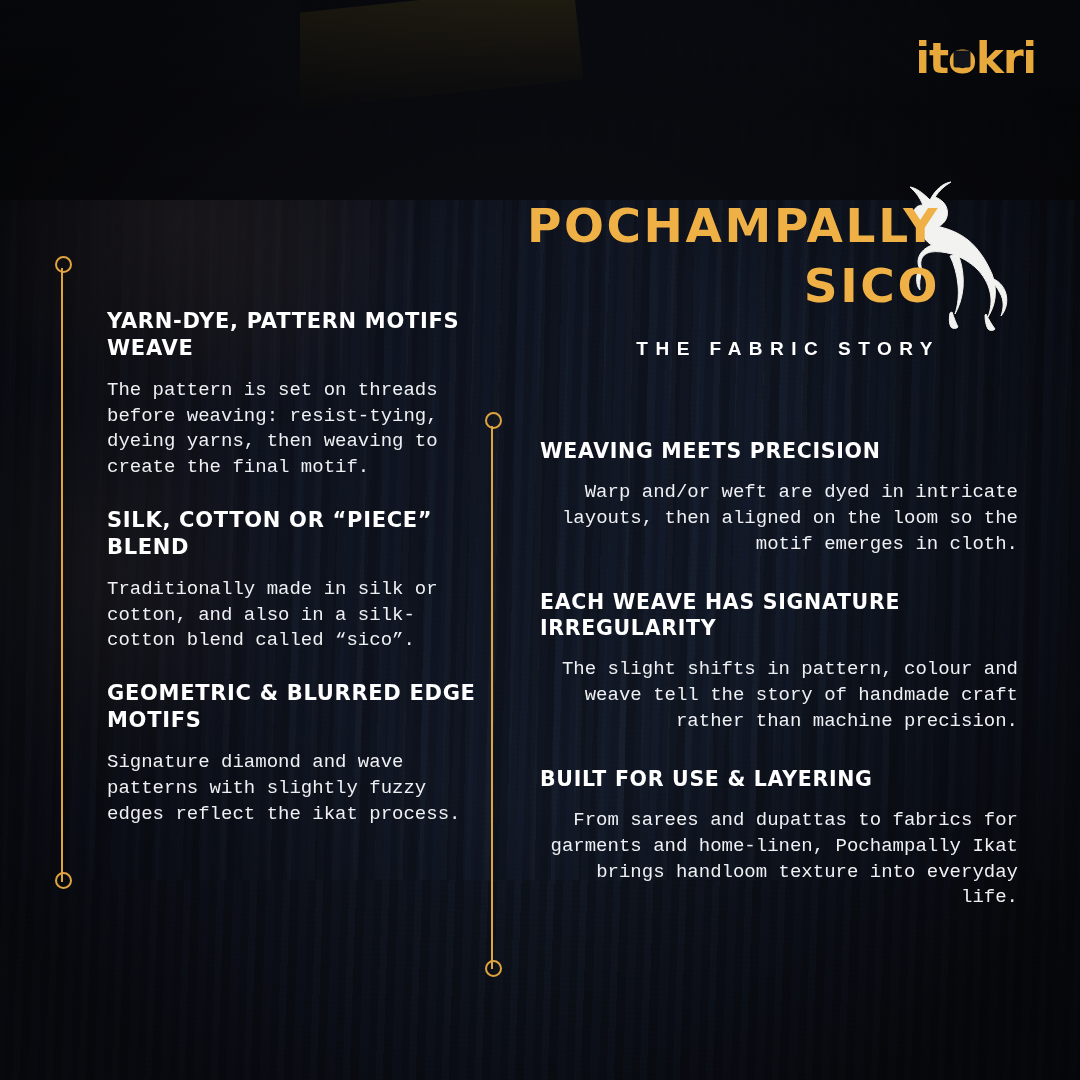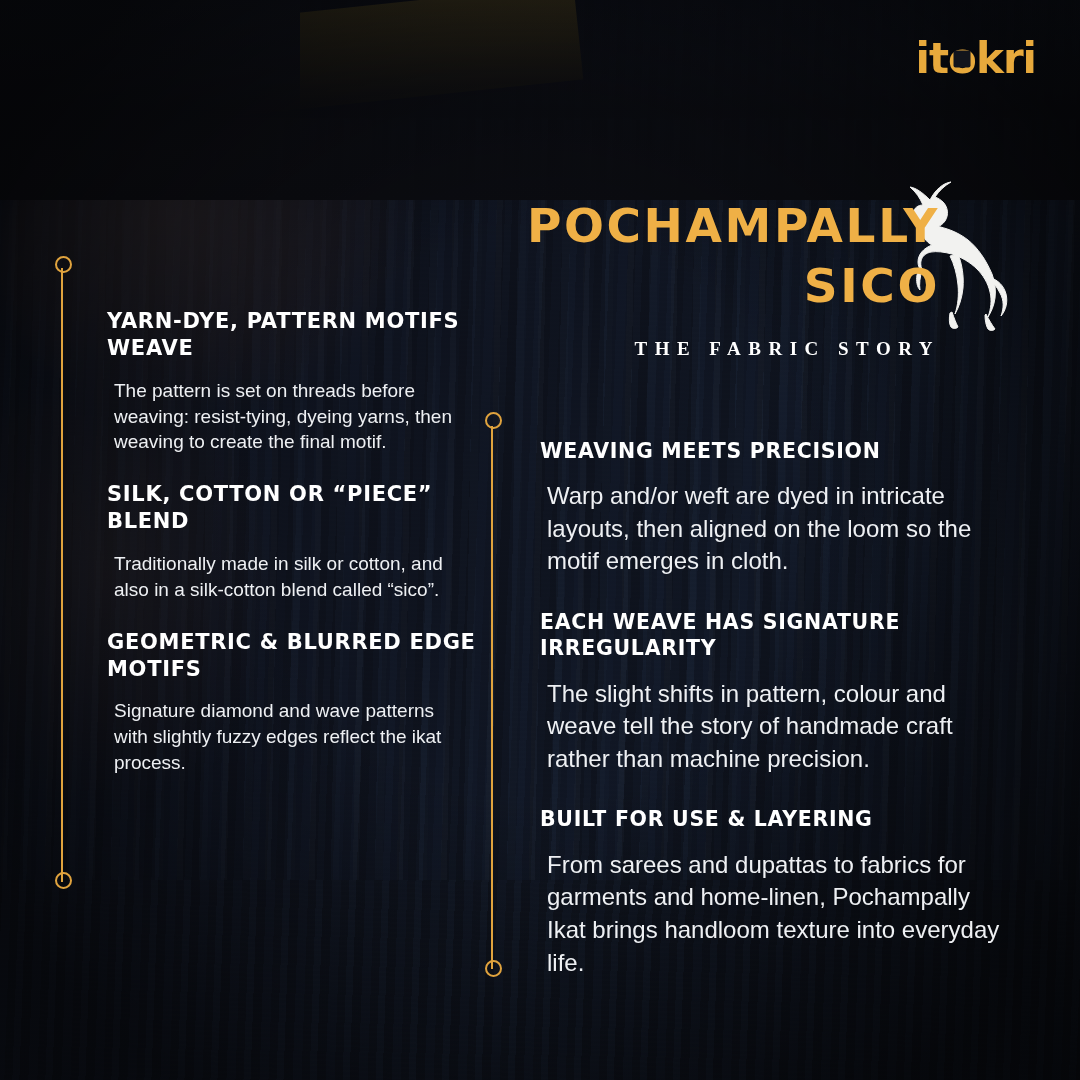--- a/index.html
+++ b/index.html
@@ -146,21 +146,21 @@
     letter-spacing: 2.6px;
     line-height: 1.28;
     font-family: "DejaVu Sans", sans-serif;
   }
   .subtitle {
     margin-top: 22px;
     color: #ffffff;
     font-size: 19px;
     font-weight: 700;
     letter-spacing: 7.5px;
-    font-family: Liberation Serif, serif;
+    font-family: Liberation Sans, sans-serif;
   }
 
   
   .bull {
     position: absolute;
     top: 178px;
     left: 896px;
     width: 130px;
     height: 160px;
   }
@@ -201,25 +201,25 @@
     font-size: 21px;
     letter-spacing: 0.7px;
     line-height: 1.28;
     margin: 0 0 16px 0;
     font-family: "DejaVu Sans", sans-serif;
   }
   .item-body {
     color: #eef0f3;
     font-size: 19px;
     line-height: 1.36;
-    margin: 7px;
-    font-family: Liberation Sans, sans-serif;
+    margin: 0;
+    font-family: Liberation Mono, monospace;
   }
   .col-right .item-head { font-size: 20.5px; }
-  .col-right .item-body { font-size: 24px; }
+  .col-right .item-body { font-size: 19px; text-align: right; }
   .col-right .item { margin-bottom: 31px; }
 </style>
 </head>
 <body>
 
 <div id="canvas">
 
   <div class="bg-layer bg-base"></div>
   <div class="bg-layer bg-weave"></div>
   <div class="bg-layer bg-weave-band"></div>

